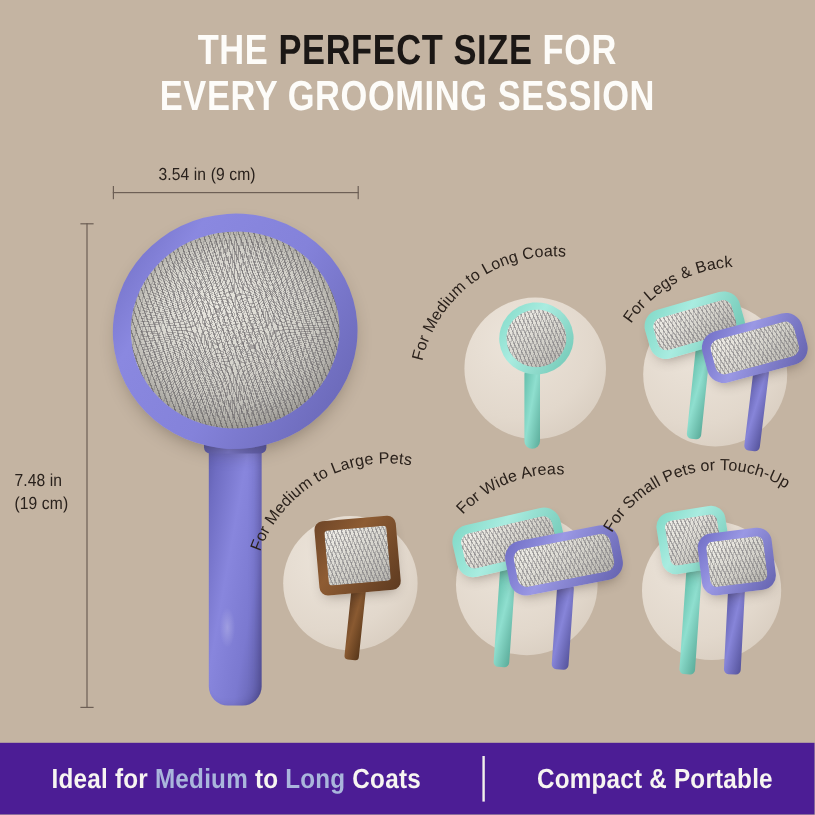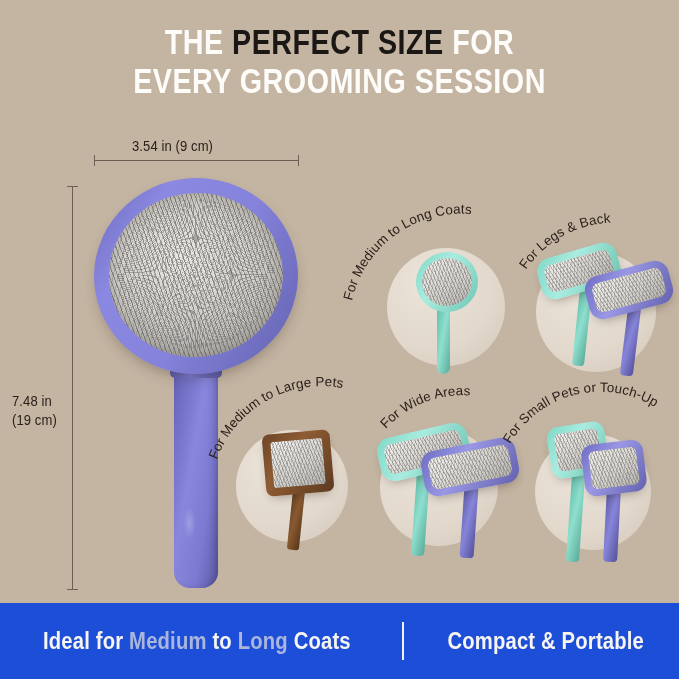--- a/index.html
+++ b/index.html
@@ -149,22 +149,22 @@
   .mint  { background: linear-gradient(130deg,#7fd8c6,#a9ece0 40%,#6cc4b1); }
   .purp  { background: linear-gradient(130deg,#6e6cc4,#9a98e4 40%,#6361ad); }
   .mint-h{ background: linear-gradient(100deg,#62bda9,#8fdfcf 45%,#5aab99); }
   .purp-h{ background: linear-gradient(100deg,#5d5ba7,#8785d9 45%,#54529a); }
   .wood  { background: linear-gradient(130deg,#6e4527,#8e5c33 38%,#5d3a20); }
   .wood-h{ background: linear-gradient(100deg,#5f3c21,#8a5a31 45%,#573619); }
   .shadowed { box-shadow: 0 5px 11px -5px rgba(45,32,22,.45); }
 
   
   #banner {
-    position: absolute; left: 0; bottom: 0; width: 679px; height: 76px;
-    background: #1d4ed8;
+    position: absolute; left: 0; bottom: 0; width: 679px; height: 60px;
+    background: #4c1d95;
     display: flex; align-items: center; justify-content: center;
   }
   #banner .txt {
     font-family: "Liberation Sans Narrow", "Liberation Sans", sans-serif;
     font-weight: bold;
     font-size: 23px;
     color: #f7f5f1;
     letter-spacing: .2px;
     transform: scaleX(0.88);
     white-space: nowrap;

